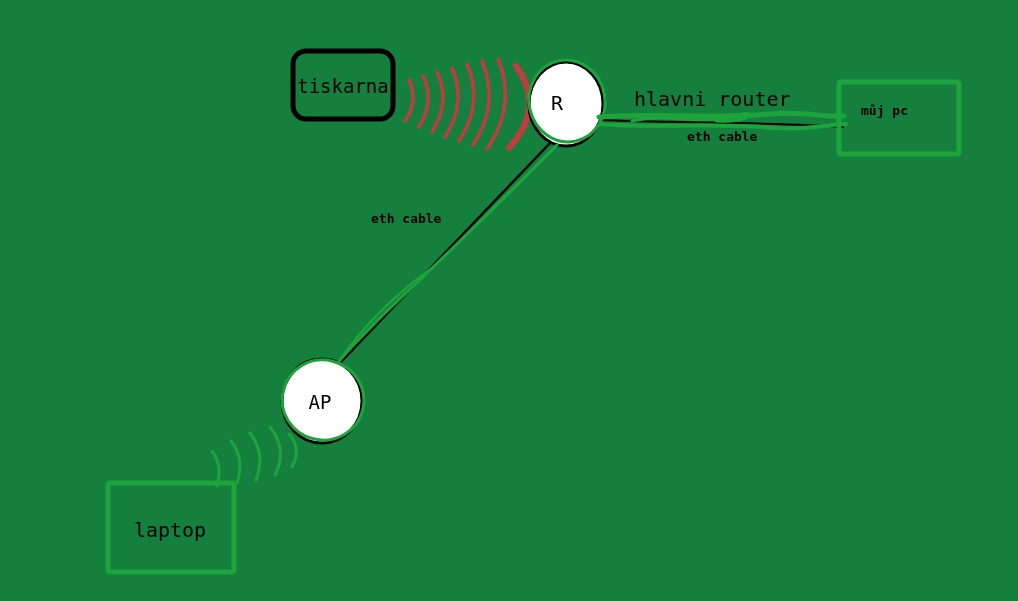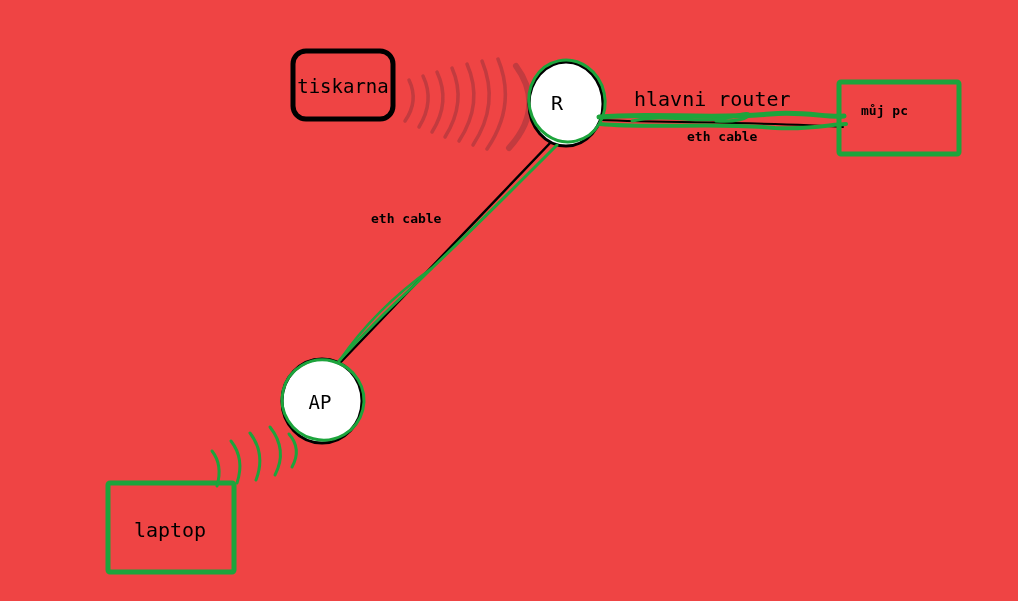--- a/index.html
+++ b/index.html
@@ -4,21 +4,21 @@
 <style>
   html, body {
     margin: 0;
     padding: 0;
     background: #ffffff;
   }
   .canvas {
     position: relative;
     width: 1018px;
     height: 601px;
-    background: #ef4444;
+    background: #15803d;
     overflow: hidden;
     font-family: "DejaVu Sans Mono", monospace;
   }
   svg { display: block; }
   .t-lg  { font-family: "DejaVu Sans Mono", monospace; font-size: 20px; font-weight: 400; }
   .t-md  { font-family: "DejaVu Sans Mono", monospace; font-size: 19px; font-weight: 400; }
   .t-sm  { font-family: "DejaVu Sans Mono", monospace; font-size: 13px; font-weight: 700; }
 </style>
 </head>
 <body>

